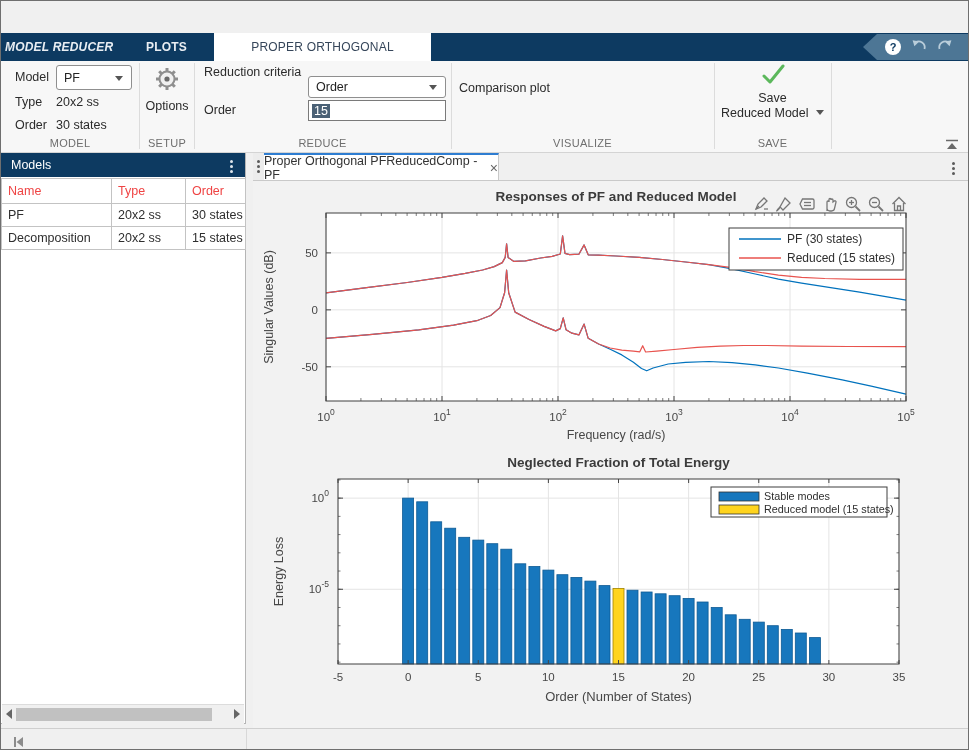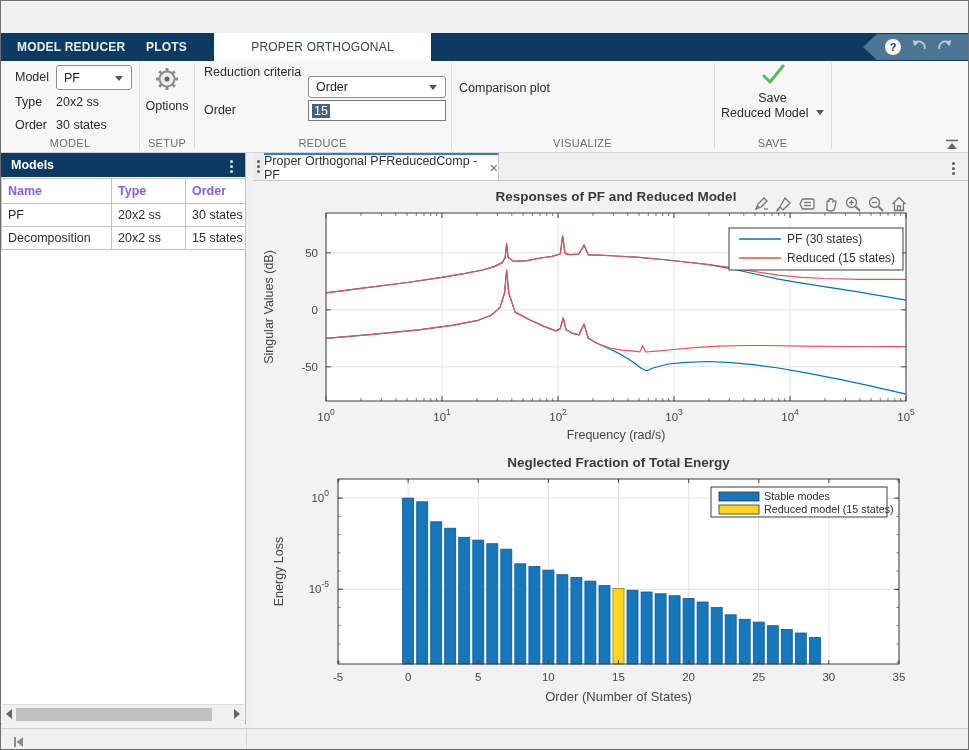--- a/index.html
+++ b/index.html
@@ -25,28 +25,28 @@
   .rlabel{font-size:12.5px;color:#2b2b2b;}
   .rvalue{font-size:12.5px;color:#2b2b2b;}
   .dropdown{background:#fff;border:1px solid #8f8f8f;border-radius:3px;font-size:12.5px;color:#222;
     display:flex;align-items:center;padding-left:7px;box-sizing:border-box;cursor:pointer;}
   .dd-arrow{position:absolute;right:8px;top:50%;margin-top:-2px;width:0;height:0;
     border-left:4px solid transparent;border-right:4px solid transparent;border-top:5px solid #555;}
   .textbox{background:#fff;border:1px solid #7a7a7a;font-size:12.5px;color:#111;display:flex;align-items:center;padding-left:3px;box-sizing:border-box;}
   .selhl{background:#4a6075;color:#fff;padding:0 2px;}
   
   .panel{left:0;top:152px;width:245px;height:571px;background:#fff;border-right:1px solid #b5b5b5;border-bottom:1px solid #b5b5b5;box-sizing:border-box;}
-  .panel-hdr{left:0;top:0;width:100%;height:24px;background:#0d3a61;color:#fff;font-size:12.5px;font-weight:bold;
+  .panel-hdr{left:0;top:0;width:100%;height:24px;background:#0d3a61;color:#fff;font-size:12.5px;font-weight:normal;
     line-height:24px;padding-left:10px;box-sizing:border-box;}
   .dots3{display:inline-flex;flex-direction:column;gap:2px;cursor:pointer;}
   .dots3 i{width:3px;height:3px;border-radius:50%;background:#dfe6ec;display:block;}
   .dots3.dark i{background:#5a5a5a;}
   table.models{border-collapse:collapse;width:244px;font-size:12.5px;color:#2e2e2e;table-layout:fixed;}
   table.models th,table.models td{border:1px solid #c3c3c3;height:22px;padding:0 6px;text-align:left;overflow:hidden;white-space:nowrap;font-weight:normal;}
-  table.models th{font-weight:bold;height:24px;color:#8b5cf6;}
+  table.models th{font-weight:normal;height:24px;color:#ef4444;}
   .hscroll{left:1px;top:551px;width:242px;height:19px;background:#f0f0f0;border-top:1px solid #dcdcdc;}
   .hthumb{left:14px;top:3px;width:196px;height:13px;background:#c1c1c1;cursor:grab;}
   .scroll-arrow{top:4px;width:0;height:0;border-top:5px solid transparent;border-bottom:5px solid transparent;cursor:pointer;}
   
   .docbar{left:252px;top:152px;width:716px;height:28px;background:#f0f0f0;border-bottom:1px solid #c9c9c9;box-sizing:border-box;}
   .doc-handle{left:0;top:0;width:11px;height:27px;background:#ececec;border-right:1px solid #d6d6d6;display:flex;align-items:center;justify-content:center;}
   .doc-tab{left:11px;top:0;width:235px;height:27px;background:#fff;border-top:2px solid #2e7dd1;border-right:1px solid #c9c9c9;
     box-sizing:border-box;display:flex;align-items:center;justify-content:center;gap:7px;font-size:12.5px;color:#333;cursor:pointer;}
   .doc-close{color:#666;font-size:14px;cursor:pointer;line-height:1;}
   .figure{left:252px;top:180px;width:716px;height:547px;background:#f2f2f2;}
@@ -56,21 +56,21 @@
   
   .statusbar{left:0;top:727px;width:100%;height:22px;background:#f0f0f0;border-top:1px solid #cfcfcf;box-sizing:border-box;}
 </style>
 </head>
 <body>
 
 <div class="window">
 
 
   <div class="abs tabstrip"></div>
-  <div class="abs ts-tab" style="left:16px;">MODEL REDUCER</div>
+  <div class="abs ts-tab" style="left:4px;font-style:italic;">MODEL REDUCER</div>
   <div class="abs ts-tab" style="left:145px;">PLOTS</div>
   <div class="abs ts-tab active" style="left:213px;width:217px;">PROPER ORTHOGONAL DECOMPOSITION</div>
   <div class="abs qa-banner">
     <span class="help-circle">?</span>
     <span style="cursor:pointer;">
       <svg width="16" height="14" viewBox="0 0 16 14">
           <path d="M13.5 11 A6 6 0 0 0 4.2 4.6" fill="none" stroke="#b9cdda" stroke-width="1.8"></path>
           <polygon points="1.6,2.2 8.2,3.4 3.4,8.2" fill="#b9cdda"></polygon>
         </svg>
     </span>

